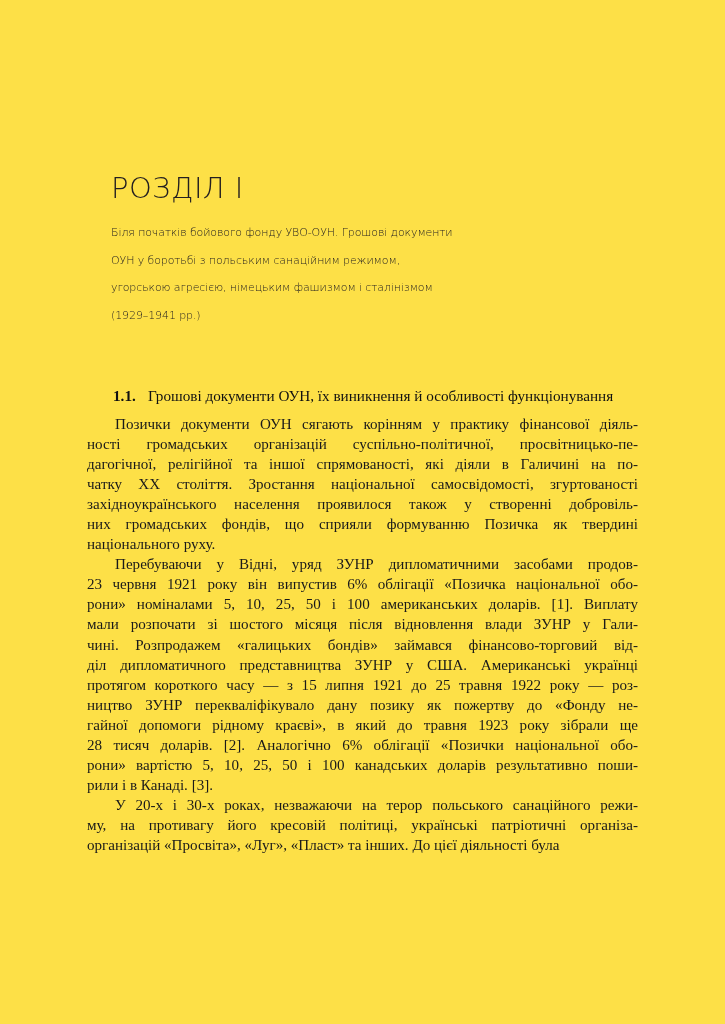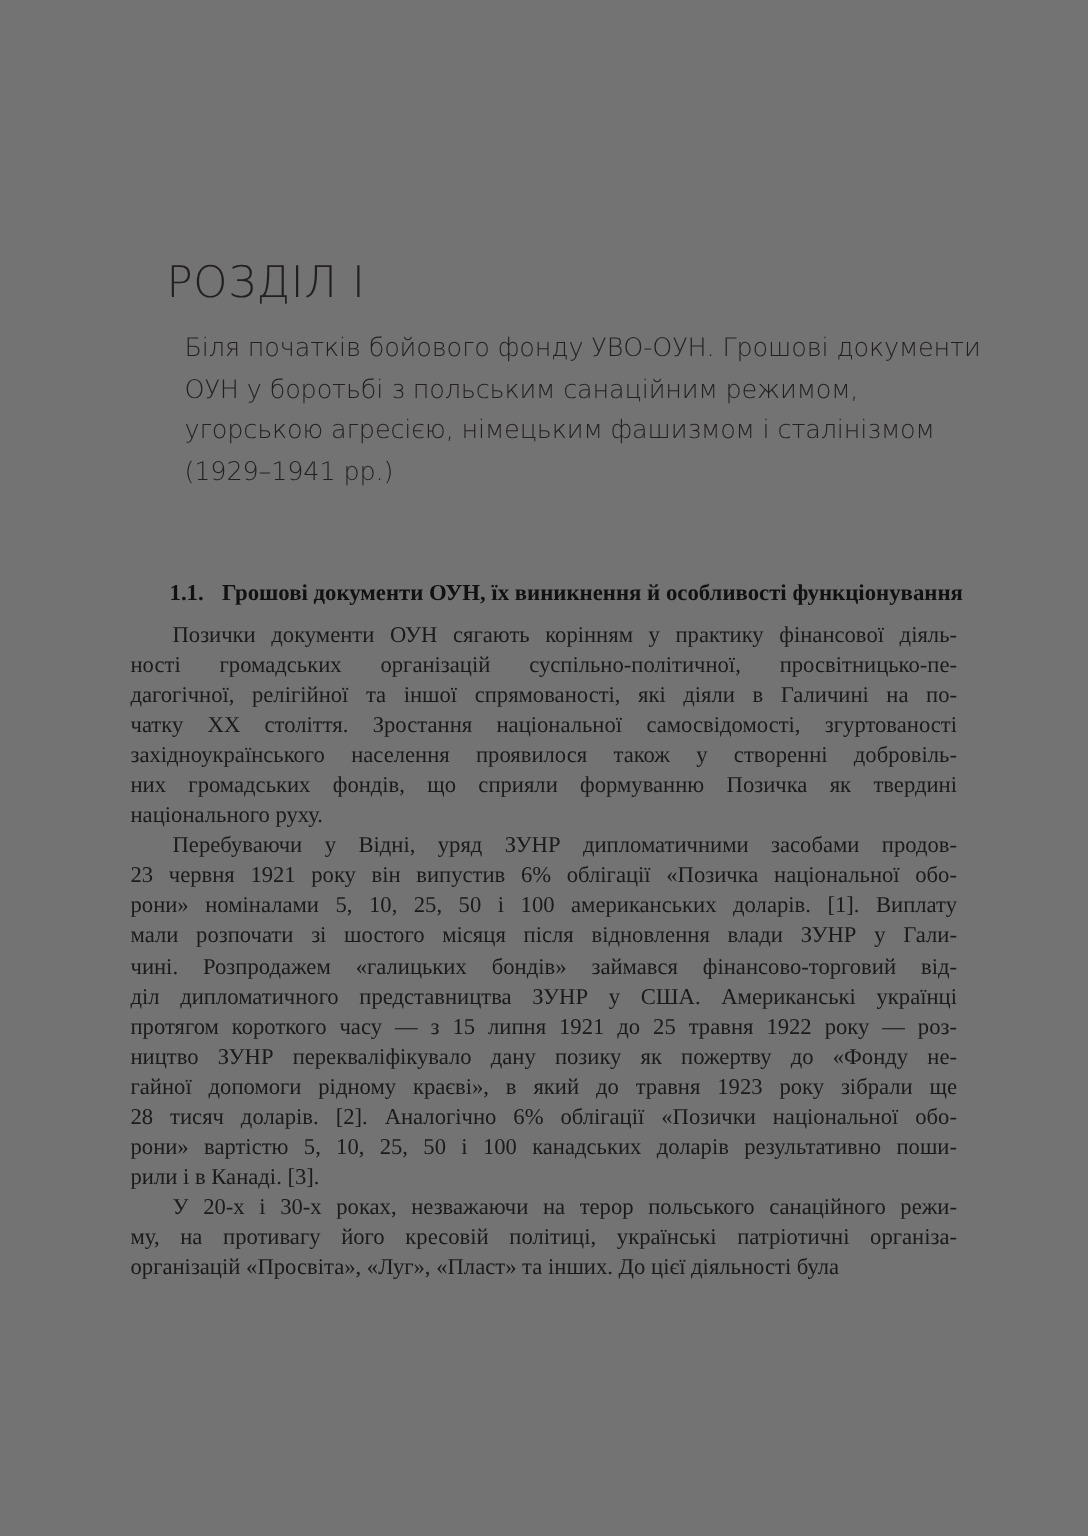--- a/index.html
+++ b/index.html
@@ -14,21 +14,21 @@
     position: relative;
     overflow: hidden;
     font-family: "Liberation Serif", "DejaVu Serif", serif;
     color: #1a1a1a;
     -webkit-font-smoothing: antialiased;
   }
 
   .page {
     position: absolute;
     inset: 0;
-    background: #737373;
+    background: #fde047;
   }
 
   
   .chapter-block {
     position: absolute;
     left: 111px;
     top: 173px;
     width: 550px;
   }
 
@@ -39,24 +39,24 @@
     letter-spacing: 0.4px;
     color: #231f20;
     line-height: 1.05;
     margin: 0 0 16px 0;
     white-space: nowrap;
   }
 
   .chapter-subtitle {
     font-family: "DejaVu Sans", "Liberation Sans", sans-serif;
     font-weight: 300;
-    font-size: 17px;
+    font-size: 11px;
     line-height: 27.5px;
     color: #231f20;
-    margin: 12px;
+    margin: 0;
     letter-spacing: -0.1px;
   }
   .chapter-subtitle .sub-line {
     display: block;
     white-space: nowrap;
   }
 
   
   .section-head {
     position: absolute;
@@ -72,21 +72,21 @@
     align-items: flex-start;
     margin-top: 27px;
   }
   .section-number {
     flex: 0 0 auto;
     width: 35px;
     font-weight: bold;
   }
   .section-title {
     flex: 1 1 auto;
-    font-weight: bold;
+    font-weight: normal;
   }
 
   
   .body-text {
     position: absolute;
     left: 87px;
     top: 414px;
     width: 551px;
     font-family: "Liberation Serif", "DejaVu Serif", serif;
     font-size: 15.1px;

